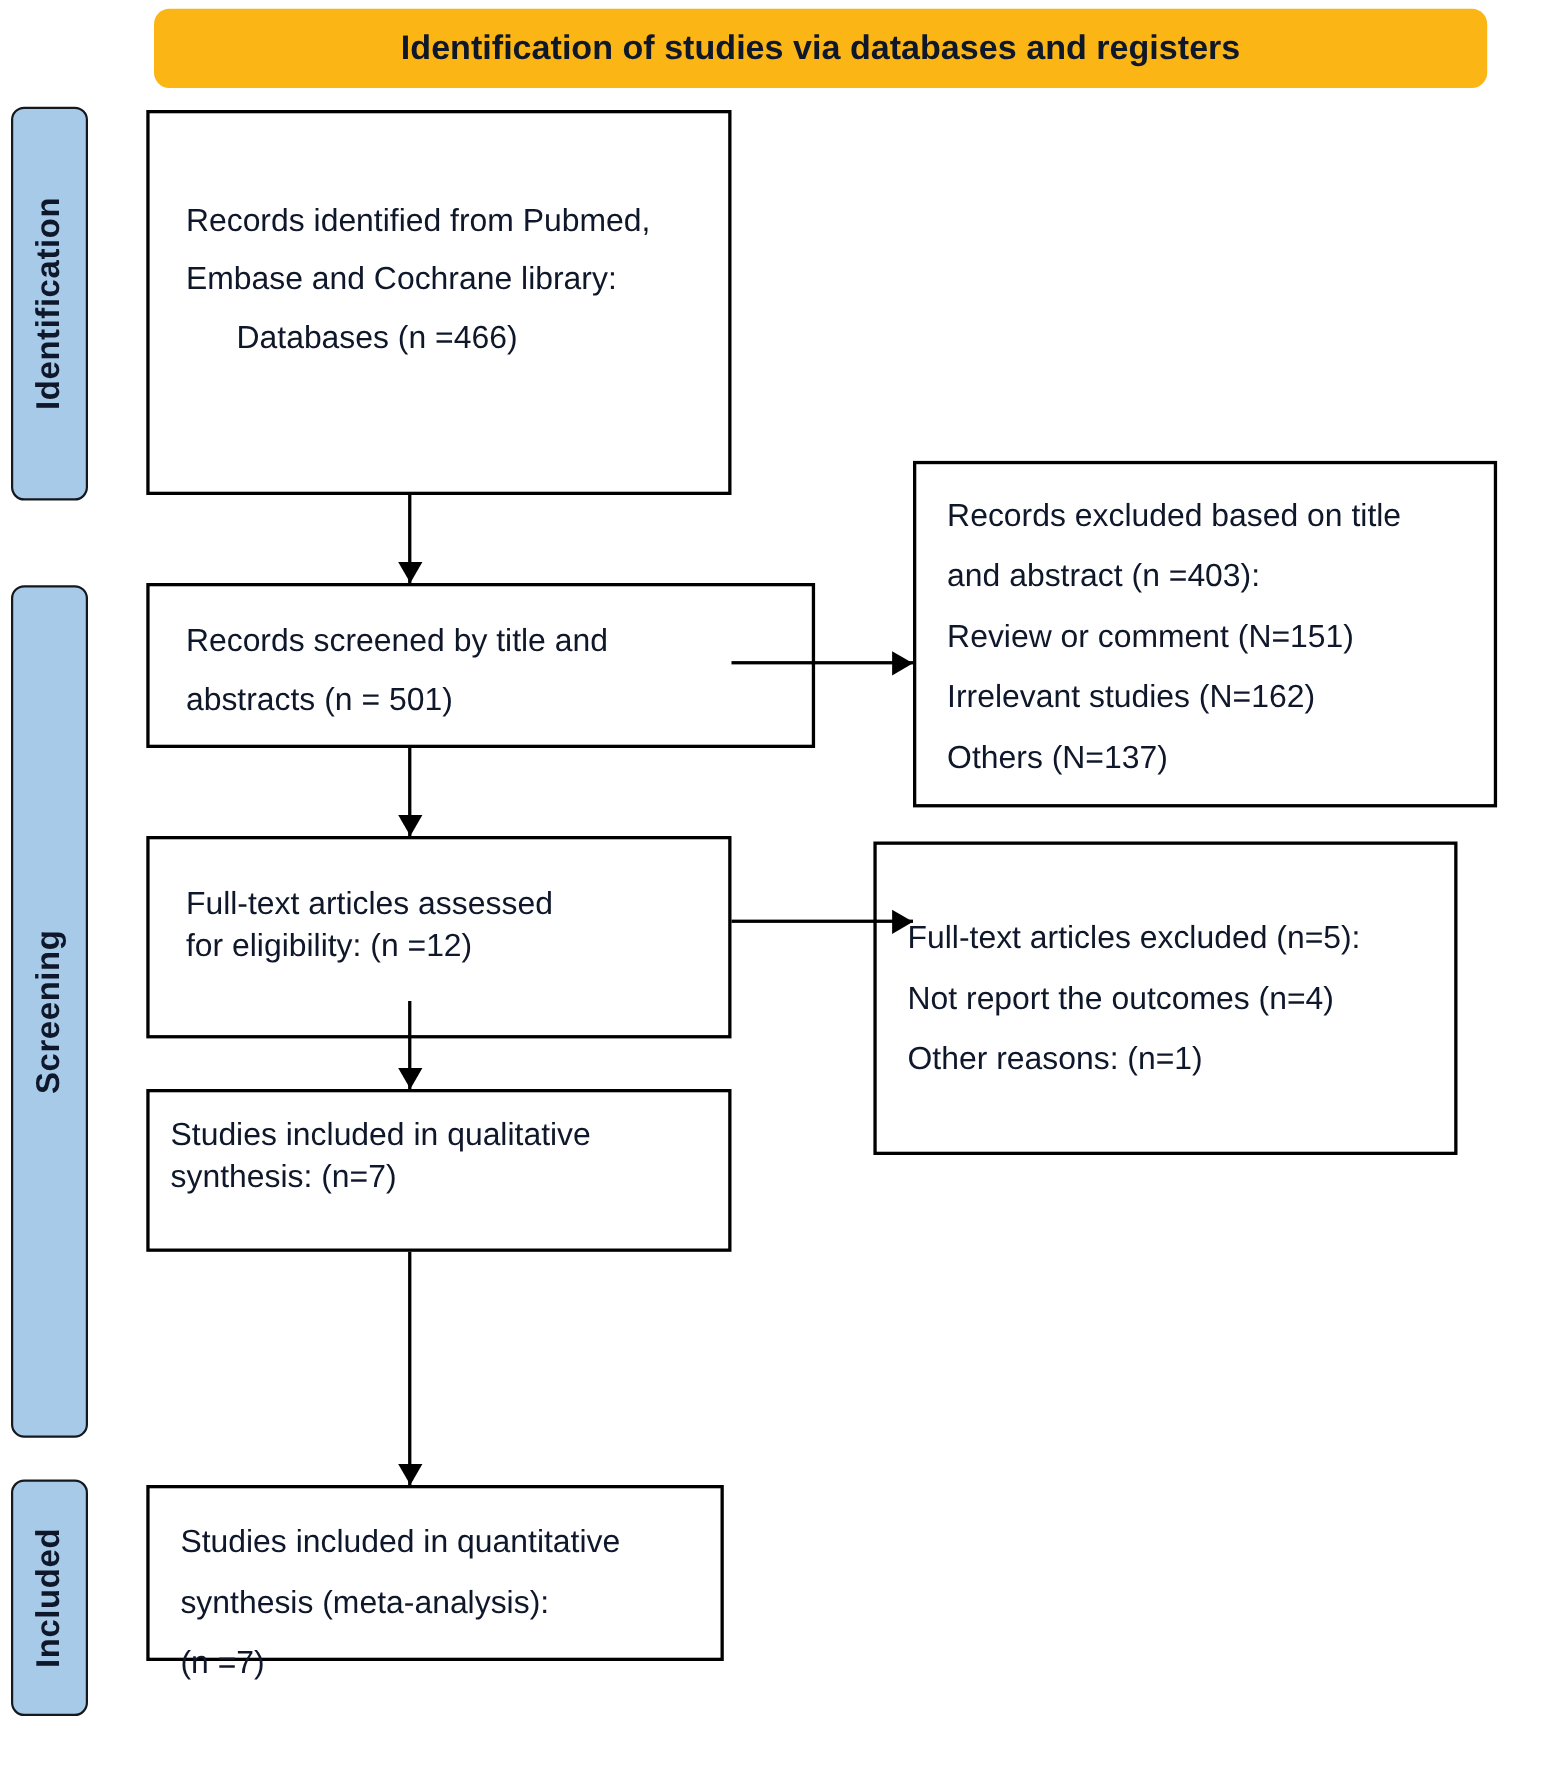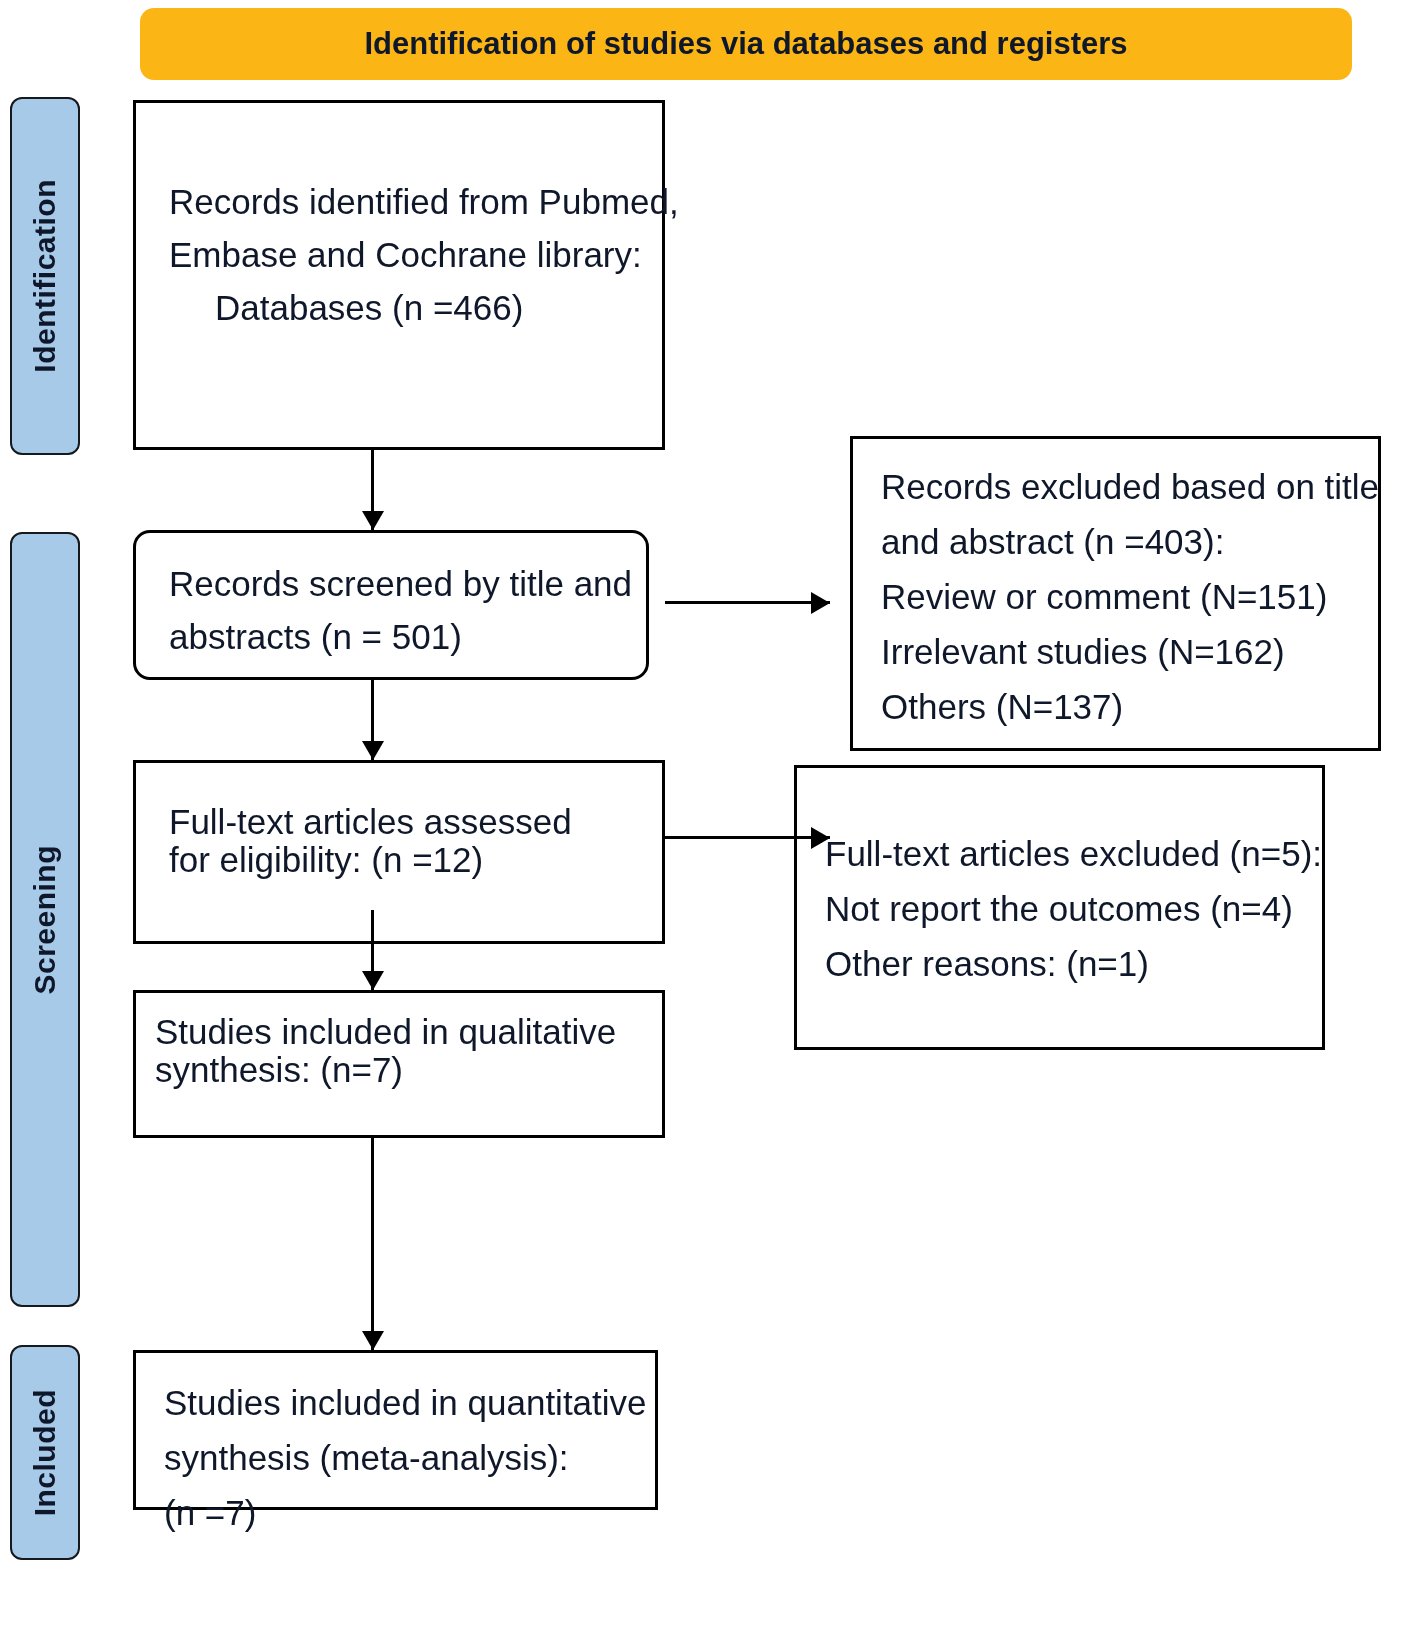--- a/index.html
+++ b/index.html
@@ -51,47 +51,47 @@
       white-space: nowrap;
     }
     .stage-identification { top: 97px;  height: 358px; }
     .stage-screening      { top: 532px; height: 775px; }
     .stage-included       { top: 1345px; height: 215px; }
     .box {
       position: absolute;
       background: #ffffff;
       border: 3px solid #000000;
       box-sizing: border-box;
-      font-size: 35px;
+      font-size: 29px;
     }
     .box .line { white-space: nowrap; }
     .box-records-identified {
       left: 133px; top: 100px; width: 532px; height: 350px;
       padding: 72px 0 0 33px; line-height: 53px;
     }
     .box-records-identified .line.indent { padding-left: 46px; }
     .box-records-screened {
-      left: 133px; top: 530px; width: 516px; height: 150px;
-      padding: 24px 0 0 33px; line-height: 53px; border-radius: 17px;
+      left: 133px; top: 530px; width: 608px; height: 150px;
+      padding: 24px 0 0 33px; line-height: 53px;
     }
     .box-fulltext-assessed {
       left: 133px; top: 760px; width: 532px; height: 184px;
       padding: 40px 0 0 33px; line-height: 38px;
     }
     .box-qualitative-included {
       left: 133px; top: 990px; width: 532px; height: 148px;
       padding: 20px 0 0 19px; line-height: 38px;
     }
     .box-quantitative-included {
       left: 133px; top: 1350px; width: 525px; height: 160px;
       padding: 22px 0 0 28px; line-height: 55px;
     }
     .box-records-excluded {
-      left: 830px; top: 436px; width: 531px; height: 315px;
-      padding: 20px 0 0 28px; line-height: 55px; margin-left: 20px;
+      left: 830px; top: 419px; width: 531px; height: 315px;
+      padding: 20px 0 0 28px; line-height: 55px;
     }
     .box-fulltext-excluded {
       left: 794px; top: 765px; width: 531px; height: 285px;
       padding: 58px 0 0 28px; line-height: 55px;
     }
     .arrow-v {
       position: absolute;
       width: 3px;
       background: #000000;
     }

